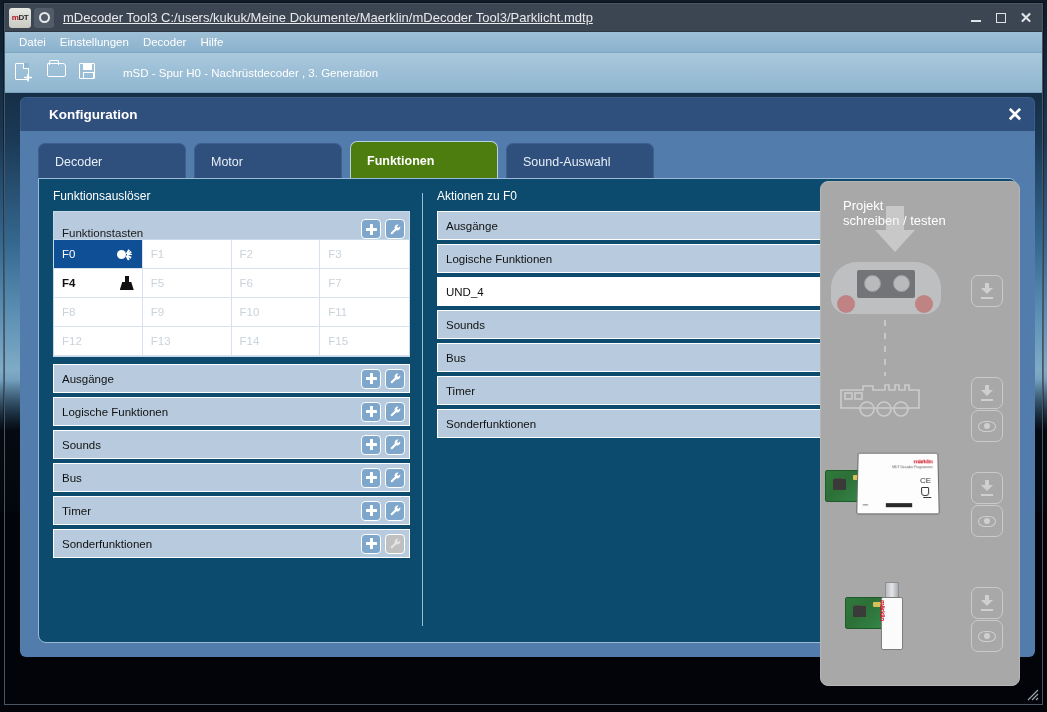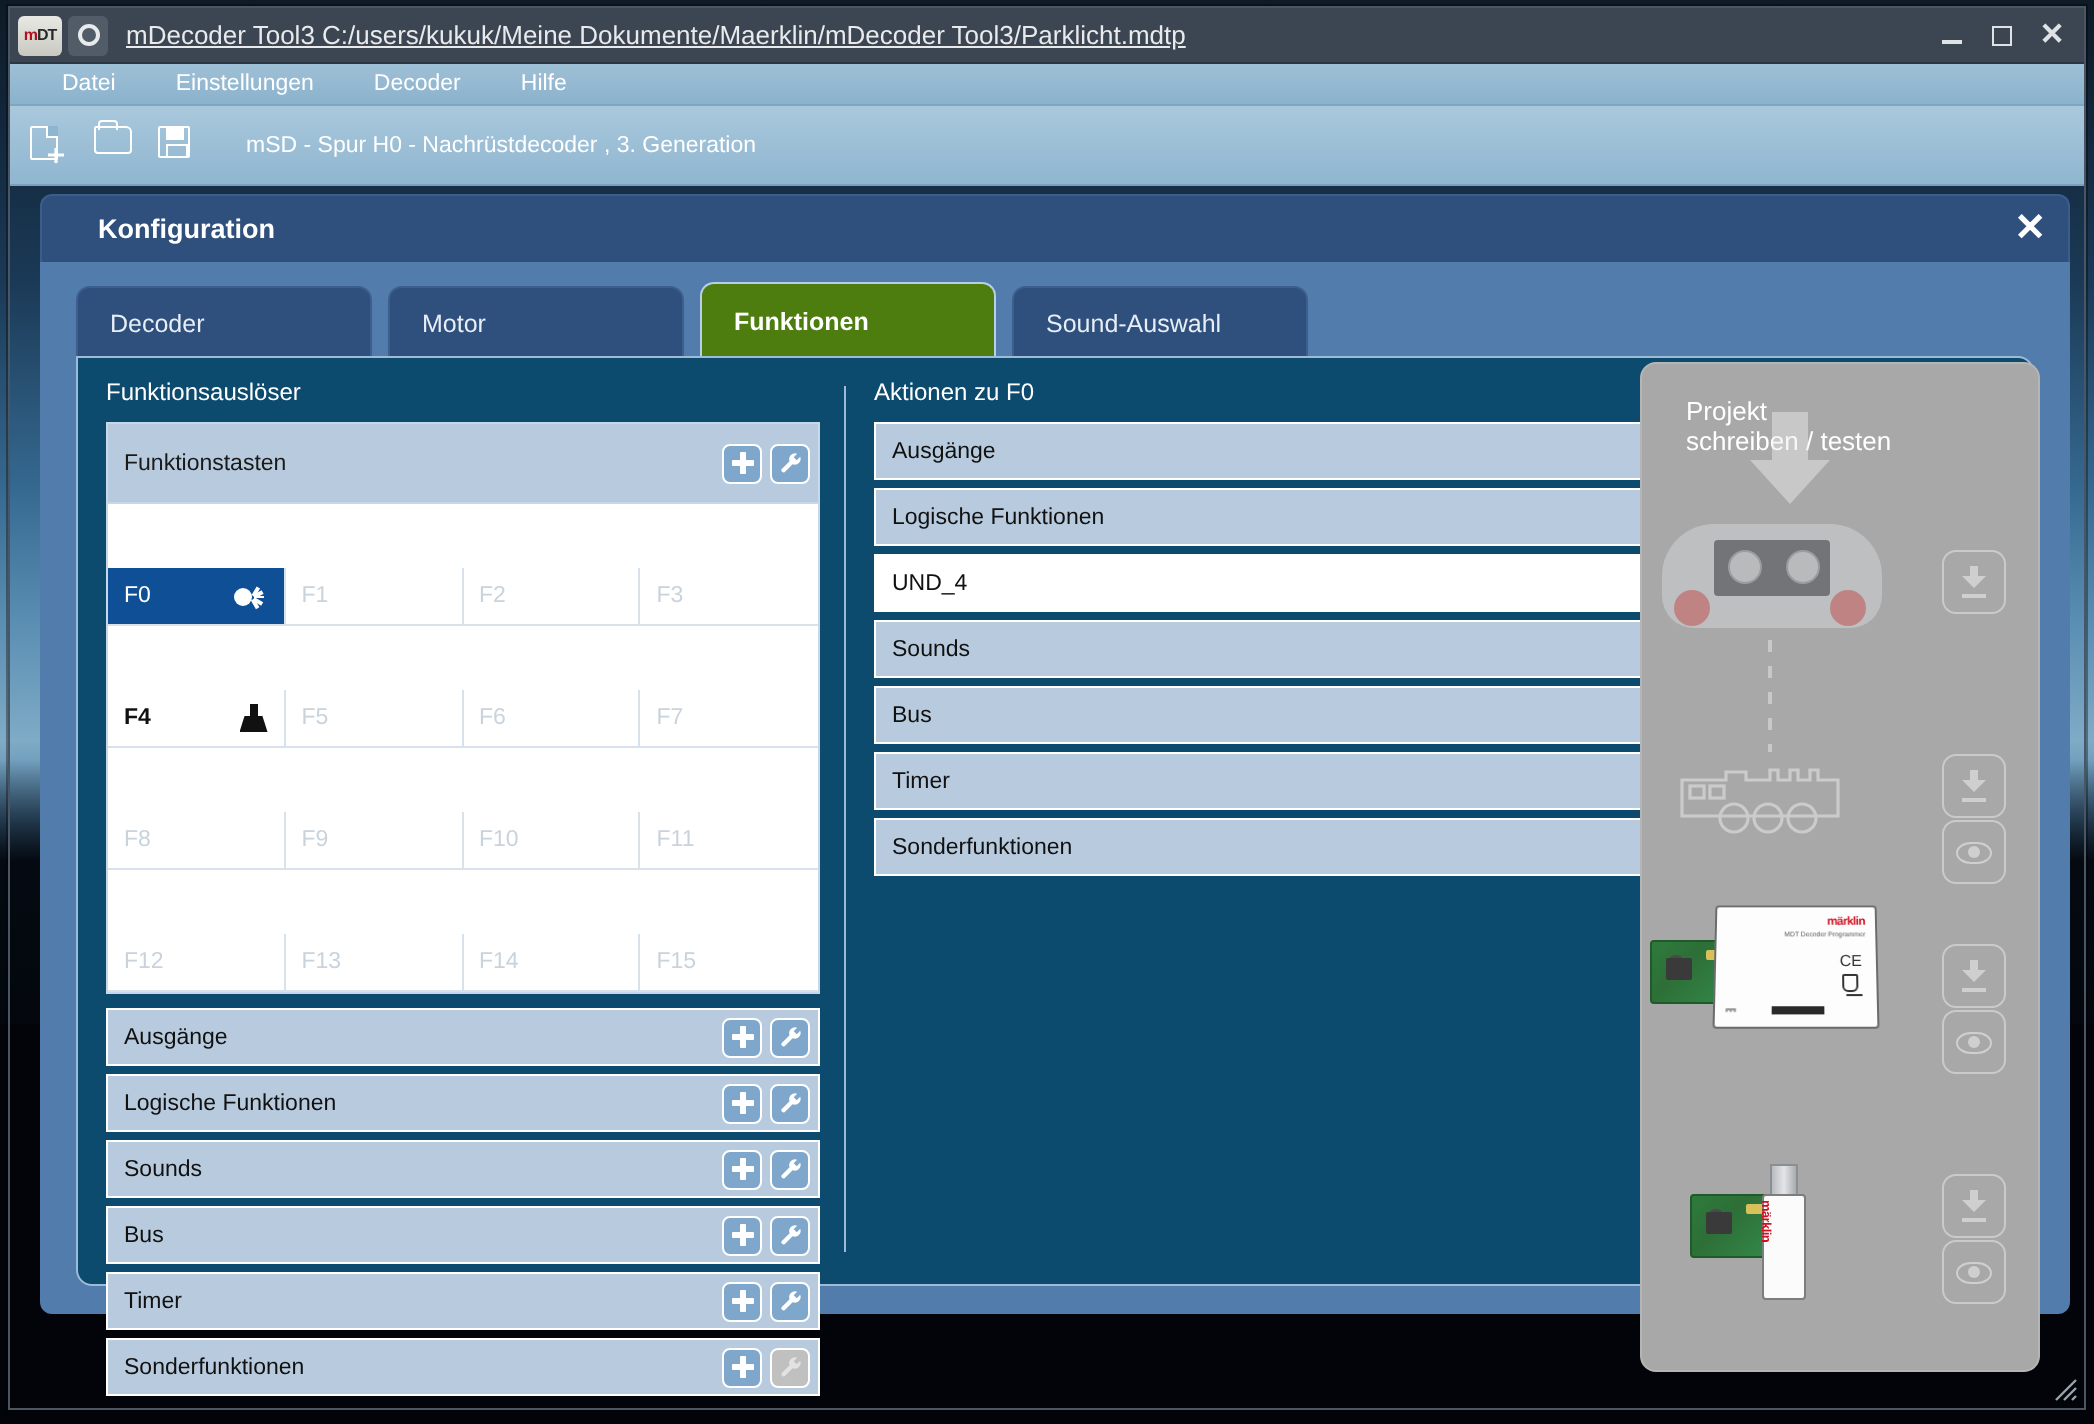--- a/index.html
+++ b/index.html
@@ -88,21 +88,21 @@
     color:#dfe3e6; font-size:13px; line-height:1;
   }
   .win-btn .mini { display:block;width:10px;height:2px;background:#dfe3e6;margin-top:6px;}
   .win-btn .maxi { display:block;width:10px;height:10px;border:1.6px solid #dfe3e6;}
   .win-btn .xx { font-size:15px; font-weight:bold; }
 
   
   #menubar {
     height:21px; flex:0 0 21px;
     background: linear-gradient(to bottom,#9fc0d6,#8ab2cd);
-    display:flex; align-items:center; padding-left:26px; gap:30px;
+    display:flex; align-items:center; padding-left:14px; gap:14px;
     border-bottom:1px solid #7fa6c0;
   }
   .menu-item { color:#ffffff; font-size:11.5px; cursor:default; }
 
   
   #toolbar {
     height:40px; flex:0 0 40px;
     background: linear-gradient(to bottom,#a9c8dc,#8fb6d0);
     display:flex; align-items:center; padding-left:10px; gap:14px;
     border-bottom:1px solid #7aa1bc;
@@ -198,21 +198,21 @@
   }
   #right-col { flex:1 1 auto; padding:10px 0 0 14px; }
 
   .section-title { color:#ffffff; font-size:12px; margin-bottom:8px; }
 
   
   #fkeys-block {
     border:1px solid #c7d8e8; background:#ffffff;
   }
   #fkeys-head {
-    height:40px; background:#b8cbde; display:flex; align-items:center;
+    height:28px; background:#b8cbde; display:flex; align-items:flex-end;
     padding-left:8px; border-bottom:1px solid #c7d8e8;
   }
   #fkeys-head .lbl { font-size:11.5px; color:#1a1a1a; }
   .head-btns { margin-left:auto; display:flex; gap:4px; padding-right:4px; }
 
   .icon-btn {
     width:20px;height:20px;border-radius:4px;border:1px solid #ffffff;
     background:#7fa7cb; display:flex;align-items:center;justify-content:center;
     cursor:pointer; position:relative; flex:0 0 20px;
   }
@@ -222,21 +222,21 @@
   }
   .icon-btn.plus::after{
     content:"";position:absolute;width:3px;height:11px;background:#fff;border-radius:.5px;
   }
   .wrench-svg { width:13px; height:13px; display:block; }
 
   #fkeys-grid { display:grid; grid-template-columns:repeat(4,1fr); }
   .fkey {
     height:29px; border-right:1px solid #d7e2ec; border-bottom:1px solid #d7e2ec;
     display:flex; align-items:center; padding:0 8px; font-size:11.5px;
-    color:#c9d3dc; background:#ffffff; cursor:pointer;margin-top:32px;
+    color:#c9d3dc; background:#ffffff; cursor:pointer;
   }
   .fkey:nth-child(4n) { border-right:none; }
   .fkey.assigned { color:#111111; font-weight:bold; }
   .fkey.selected { background:#0e4f96; color:#ffffff; }
   .fkey .fico { margin-left:auto; display:flex; align-items:center; }
 
   
   .ico-light { position:relative; width:17px; height:15px; }
   .ico-light .bulb {
     position:absolute; left:0; top:3px; width:9px; height:9px;

